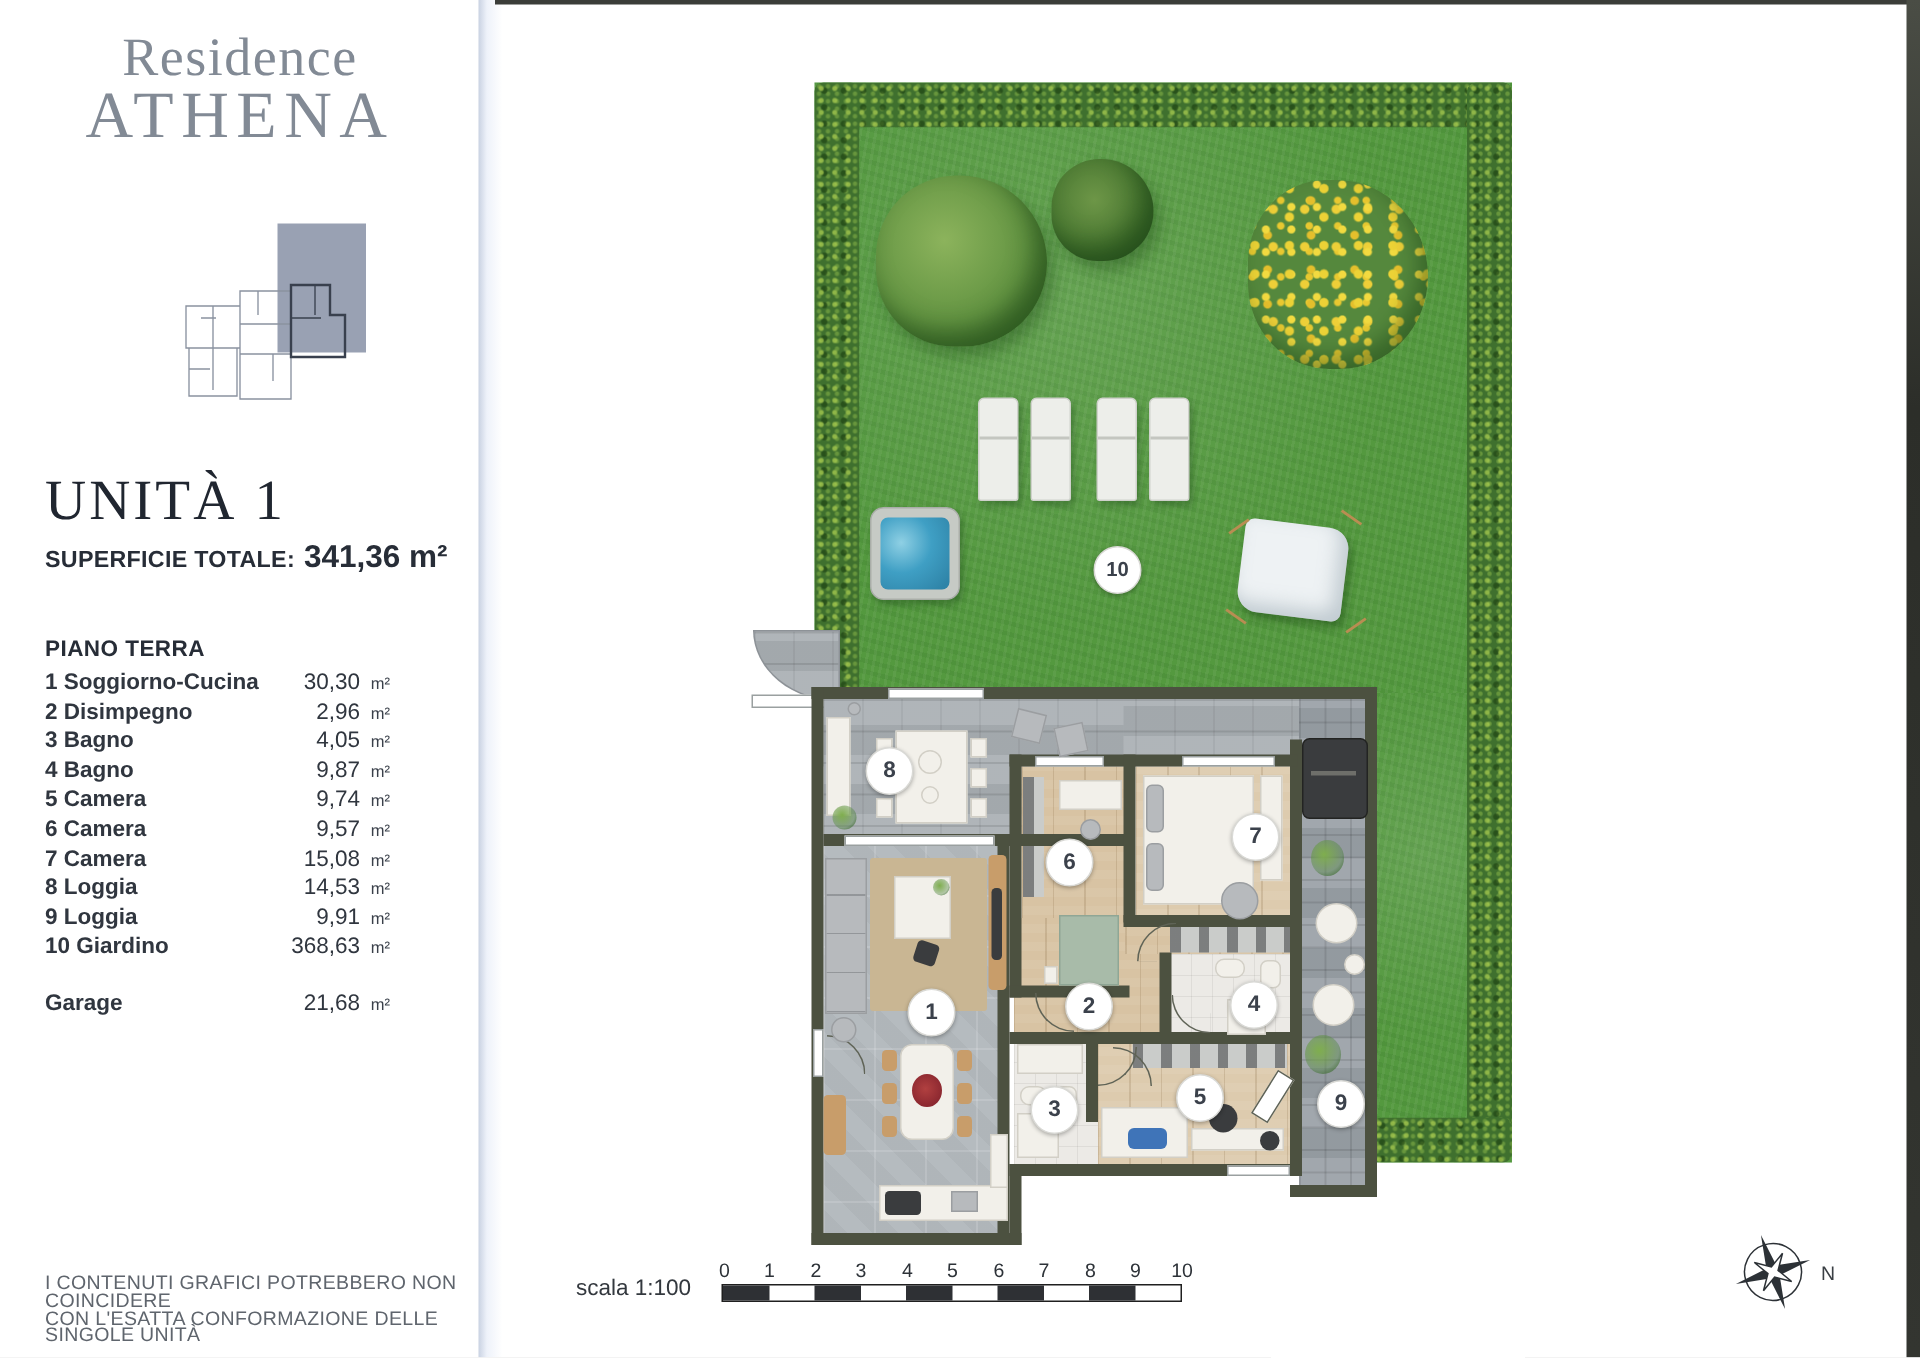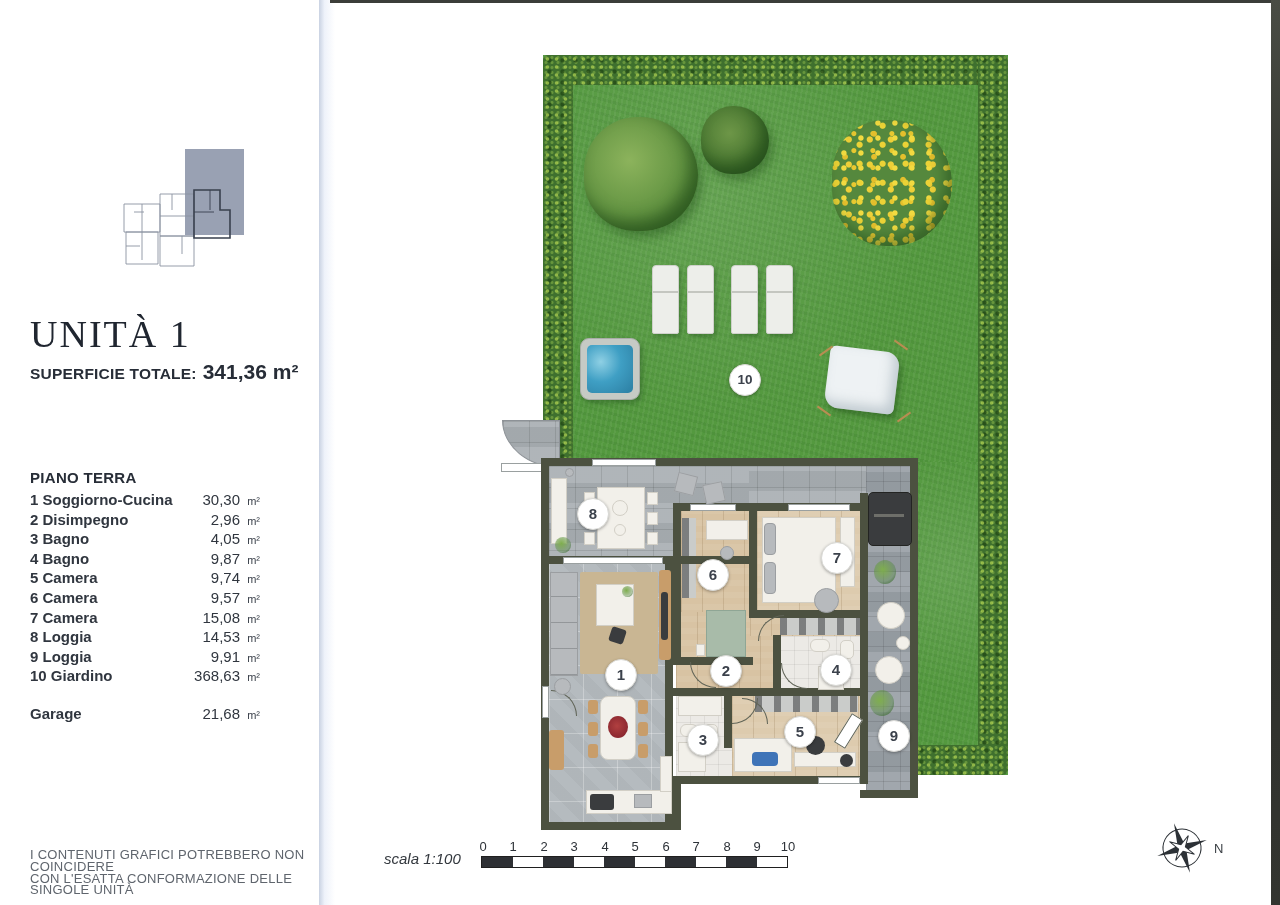--- a/index.html
+++ b/index.html
@@ -12,21 +12,21 @@
   .brand{position:absolute;left:0;top:20px;width:320px;text-align:center;color:#828a95;
          font-family:"Liberation Serif",serif;line-height:1.02;}
   .brand .l1{font-size:36px;letter-spacing:1px;}
   .brand .l2{font-size:44px;letter-spacing:5px;margin-top:-2px;}
   .siteplan{position:absolute;left:112px;top:142px;}
   .unit-title{position:absolute;left:30px;top:312px;margin:0;font-family:"Liberation Serif",serif;
               font-weight:400;font-size:38px;letter-spacing:2px;color:#202630;}
   .surface{position:absolute;left:30px;top:360px;white-space:nowrap;}
   .surface .lab{font-size:15.5px;font-weight:700;letter-spacing:.2px;color:#272d37;}
   .surface .val{font-size:21px;font-weight:600;color:#272d37;margin-left:6px;}
-  .rooms{position:absolute;left:30px;top:424px;width:230px;margin-top:45px;}
+  .rooms{position:absolute;left:30px;top:424px;width:230px;}
   .rooms .head{font-size:15px;font-weight:700;letter-spacing:.3px;margin-bottom:5px;color:#272d37;}
   .room-row{display:flex;align-items:baseline;line-height:18.6px;font-size:15px;color:#30363f;}
   .room-row .rn{font-weight:700;white-space:nowrap;}
   .room-row .ra{flex:1;text-align:right;font-weight:400;}
   .room-row .ru{width:20px;text-align:right;font-size:11px;color:#3a404a;}
   .garage-row{margin-top:18px;}
   .disclaimer{position:absolute;left:30px;top:849px;font-size:13px;line-height:11.8px;
               color:#5f656d;letter-spacing:.25px;}
   .fold{position:absolute;left:319px;top:0;width:16px;height:905px;
         background:linear-gradient(90deg,#c9d2e2,#eef2fa 35%,rgba(255,255,255,0));}
@@ -103,34 +103,38 @@
   .drk{background:#3a3c3e;border-radius:3px;}
   .plant{border-radius:50%;background:radial-gradient(circle at 40% 40%,#7fae4e,#46803360 60%,#35622a);}
   .round{border-radius:50%;}
 
   
   .badge{position:absolute;width:30px;height:30px;border-radius:50%;background:#fff;
          border:1px solid #d9d9d5;box-shadow:0 1px 3px rgba(0,0,0,.3);
          font-size:15px;font-weight:600;color:#3b414b;text-align:center;line-height:30px;}
 
   
-  .scale-label{position:absolute;left:384px;top:850px;font-size:15px;color:#33383e;font-style:italic;}
+  .scale-label{position:absolute;left:384px;top:850px;font-size:15px;color:#33383e;}
   .tick{position:absolute;top:839px;width:18px;text-align:center;font-size:13px;font-weight:500;color:#2d3238;}
   .scalebar{position:absolute;left:481px;top:856px;width:305px;height:10px;border:1px solid #1f1f1f;
             display:flex;box-sizing:content-box;background:#fff;}
   .scalebar i{flex:1;display:block;}
   .scalebar i:nth-child(odd){background:#2e3034;}
   .compass{position:absolute;left:1152px;top:818px;}
 </style>
 </head>
 <body>
 
 <div class="page">
 
   <aside class="sidebar">
+    <div class="brand">
+      <div class="l1">Residence</div>
+      <div class="l2">ATHENA</div>
+    </div>
 
     <svg class="siteplan" width="140" height="140" viewBox="0 0 140 140">
       <rect x="73" y="7" width="59" height="86" fill="#99a1b3"></rect>
       <g fill="none" stroke="#8a92a0" stroke-width="0.9">
         <path d="M12,62 h36 v28 h-36 z M14,90 h32 v32 h-32 z M48,52 h34 v42 h-34 z M48,94 h34 v30 h-34 z"></path>
         <path d="M30,62 v56 M48,74 h34 M22,70 h10 M60,52 v16 M70,94 v18 M14,104 h14"></path>
       </g>
       <g fill="none" stroke="#39404e" stroke-width="1.6">
         <path d="M82,48 h26 v20 h10 v28 h-36 z"></path>
         <path d="M82,70 h20 M98,48 v20" stroke-width="0.9"></path>

